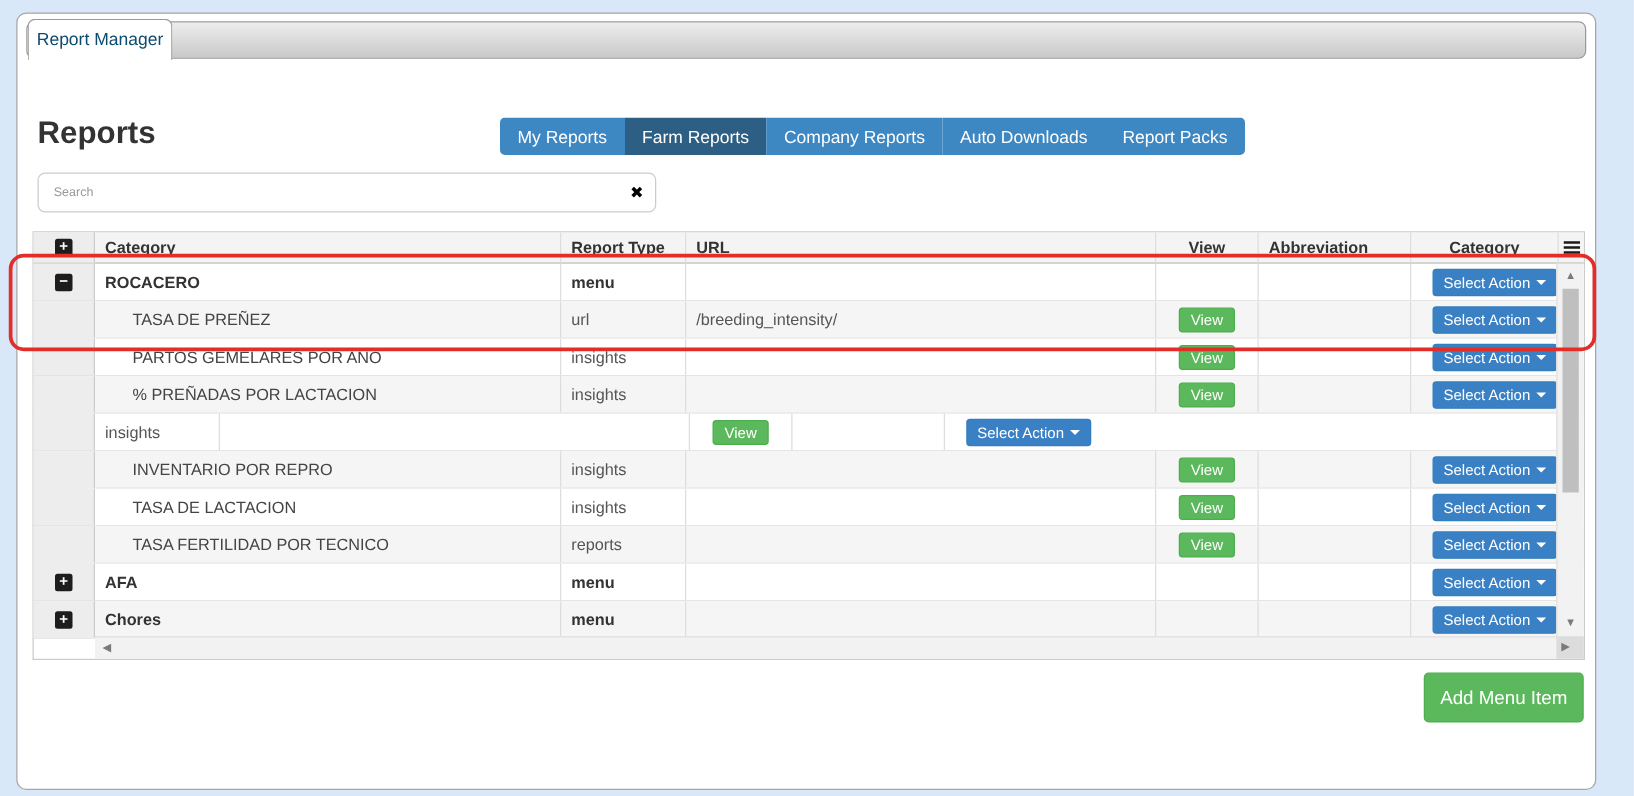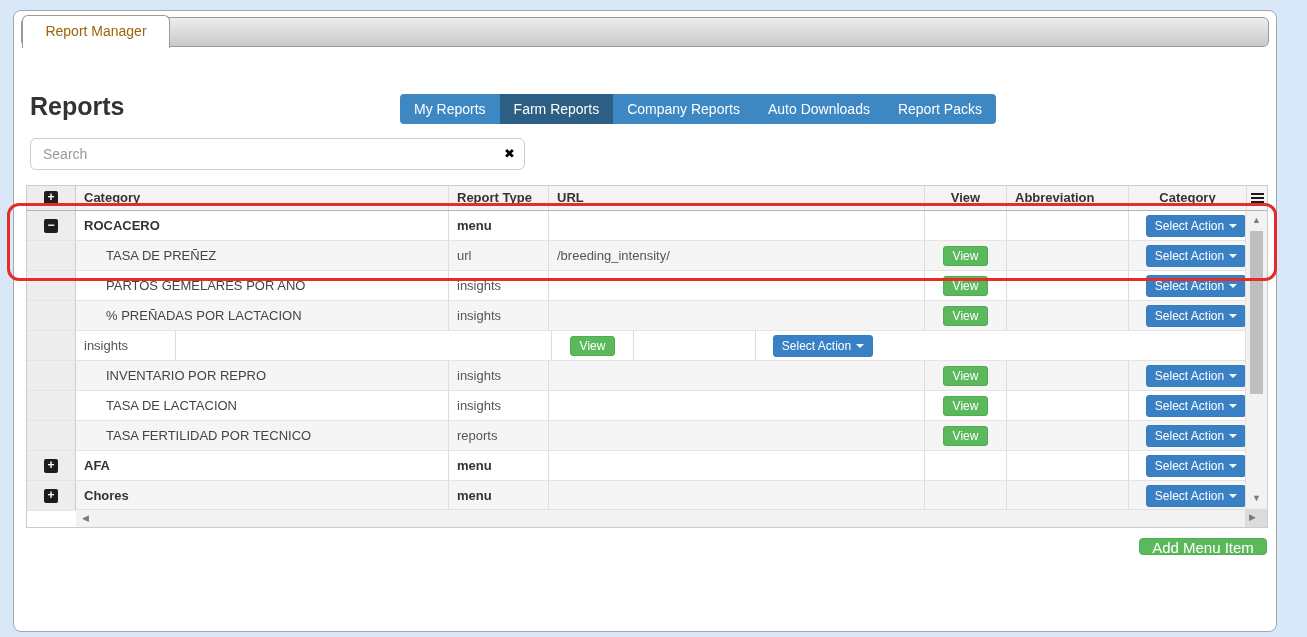--- a/index.html
+++ b/index.html
@@ -16,24 +16,24 @@
     position:absolute; left:13px; top:10px; width:1264px; height:622px;
     background:#fff; border:1px solid #a6a6a6; border-radius:8px;
   }
   
   .tabstrip {
     position:absolute; left:21px; top:17px; width:1248px; height:30px;
     background:linear-gradient(#ededed,#c9c9c9);
     border:1px solid #9a9a9a; border-radius:6px;
   }
   .wintab {
-    position:absolute; left:22px; top:15px; width:148px; height:33px;
+    position:absolute; left:22px; top:15px; width:116px; height:33px;
     background:#fff; border:1px solid #9a9a9a; border-bottom:none;
     border-radius:6px 6px 0 0; z-index:2;
-    font-size:14px; color:#a16207; text-align:center; line-height:31px;
+    font-size:14px; color:#0c4a6e; text-align:center; line-height:31px;
   }
   
   .page-title {
     position:absolute; left:30px; top:92px;
     font-size:25px; font-weight:700; color:#333;
   }
   
   .nav-tabs {
     position:absolute; left:400px; top:94px; height:30px;
     display:flex; border-radius:4px; overflow:hidden;
@@ -41,21 +41,21 @@
   .nav-tab {
     height:30px; padding:0 14px; background:#3d87c3; color:#fff;
     font-size:14px; line-height:30px; cursor:pointer; border:none;
     font-family:inherit; white-space:nowrap;
   }
   .nav-tab.active { background:#2c5f83;text-align:center; }
   
   .search-wrap { position:absolute; left:30px; top:138px; width:495px; height:32px; }
   .search-input {
     width:100%; height:100%; border:1px solid #ccc; border-radius:6px;
-    padding:0 30px 0 12px; font-size:14px; color:#555; font-family:inherit;
+    padding:0 30px 0 12px; font-size:10px; color:#555; font-family:inherit;
     outline:none; background:#fff;
   }
   .search-input::placeholder { color:#999; }
   .search-clear {
     position:absolute; right:10px; top:7px; font-size:13px; font-weight:700;
     color:#000; cursor:pointer; line-height:18px;
   }
   
   .grid {
     position:absolute; left:26px; top:185px; width:1242px; height:343px;
@@ -115,21 +115,21 @@
     position:absolute; right:0; bottom:0; width:22px; height:18px; background:#dcdcdc;
   }
   .arr-right { top:4px; left:4px; }
   
   .annotation {
     position:absolute; left:7px; top:203px; width:1270px; height:78px;
     border:3px solid #e32d28; border-radius:12px; z-index:20; pointer-events:none;
   }
   
   .add-btn {
-    position:absolute; left:1139px; top:538px; width:128px; height:17px;
+    position:absolute; left:1139px; top:538px; width:128px; height:40px;
     background:#5cb85c; border:1px solid #4cae4c; border-radius:4px;
     color:#fff; font-size:15px; cursor:pointer; font-family:inherit;
   }
 </style>
 </head>
 <body>
 
 <div class="card"></div>
 
 <div class="tabstrip"></div>

